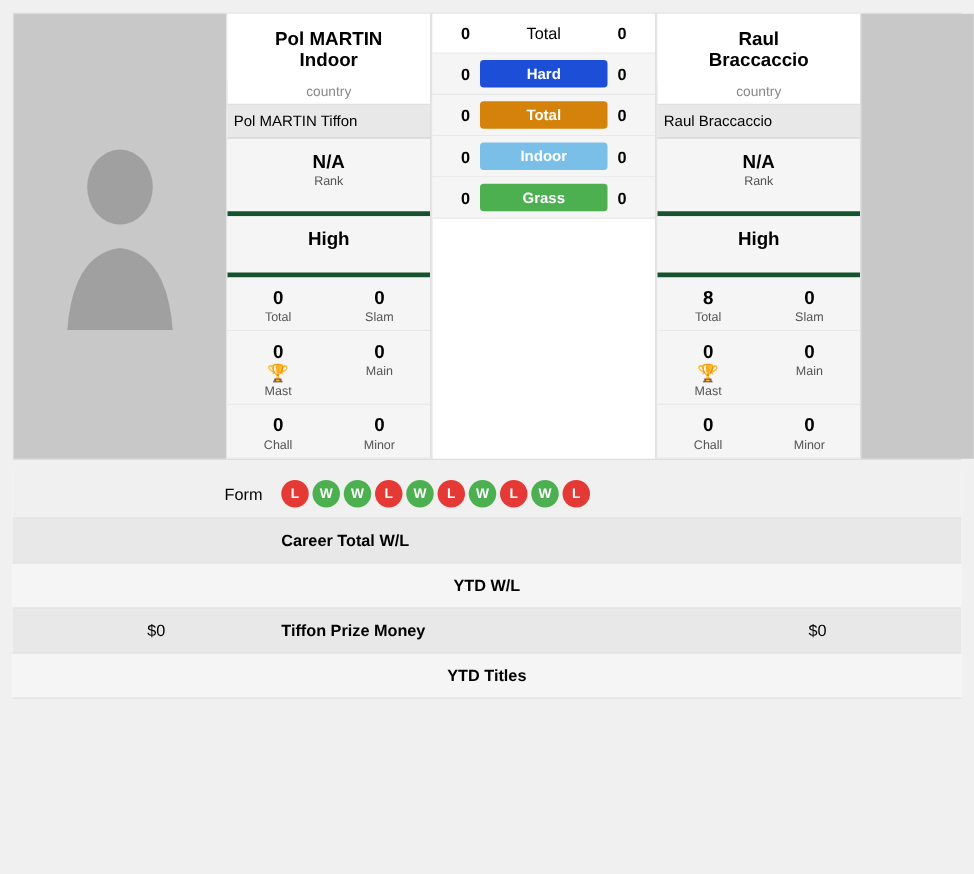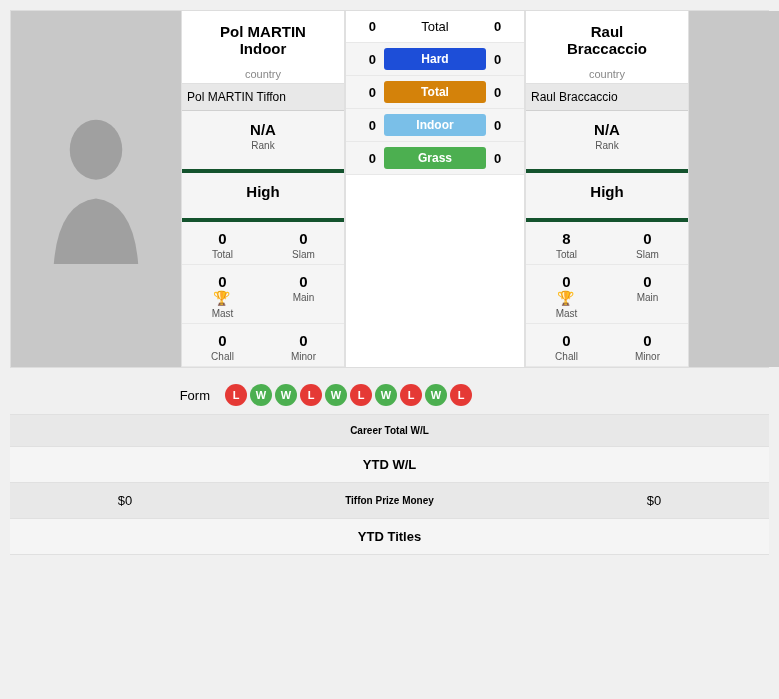--- a/index.html
+++ b/index.html
@@ -239,23 +239,22 @@
     }
 
     .career-left-val {
       width: 200px;
       text-align: center;
       font-size: 13px;
     }
 
     .career-center-label {
       flex: 1;
-      text-align: center;
-      font-weight: bold;
-      font-size: 10px;
+      font-weight: bold;
+      font-size: 13px;
     }
 
     .career-right-val {
       width: 200px;
       text-align: center;
       font-size: 13px;
     }
 
     .ytd-row {
       display: flex;

